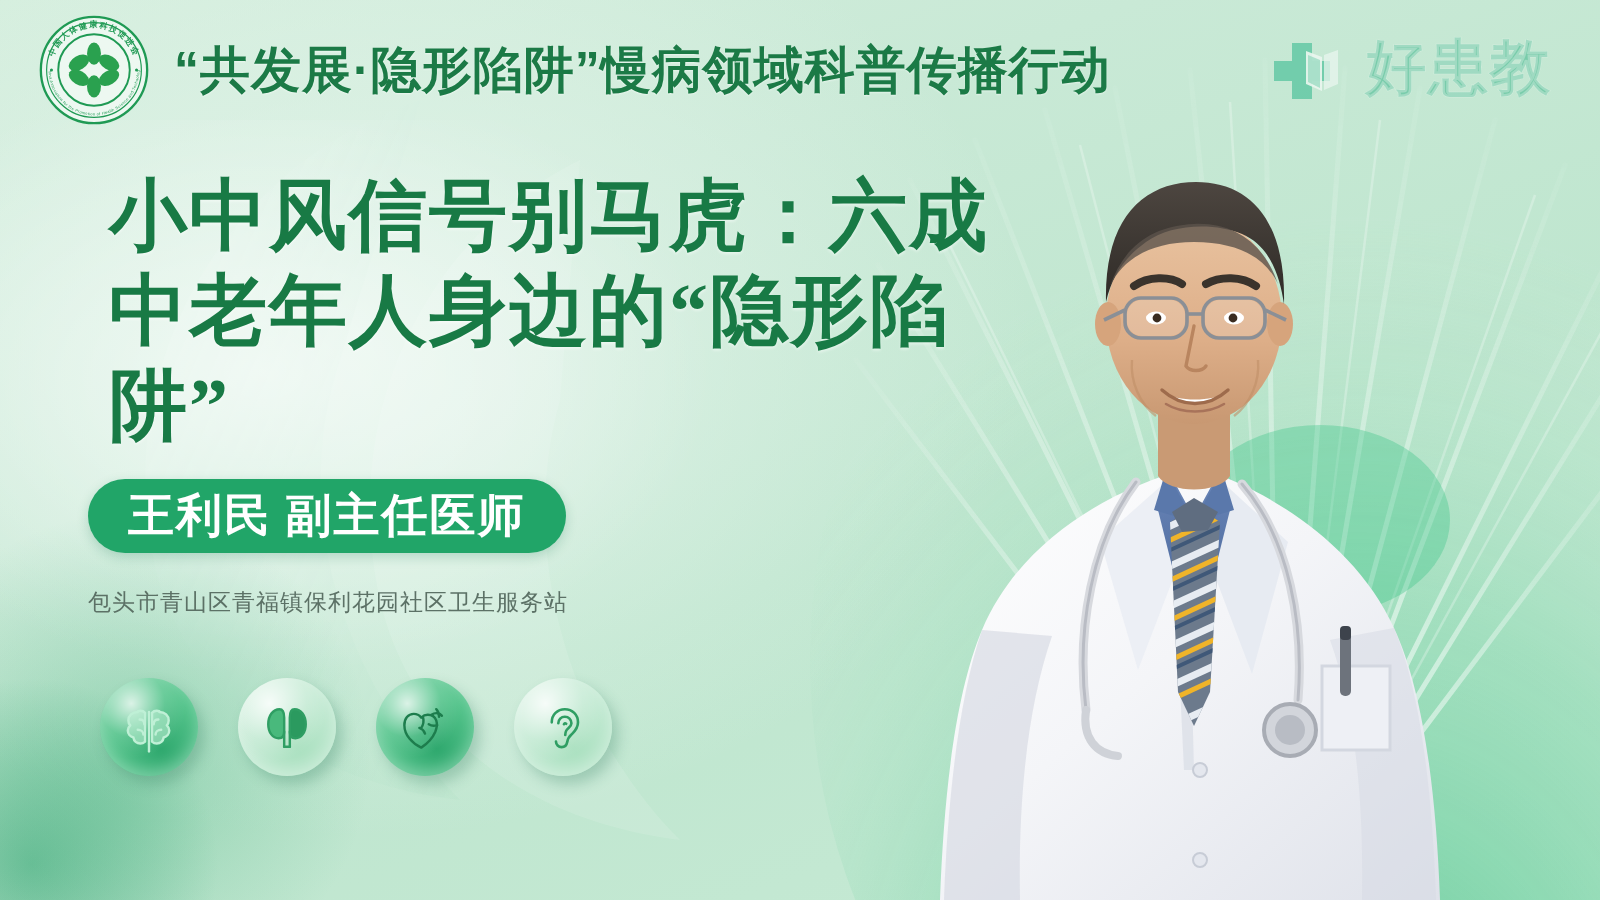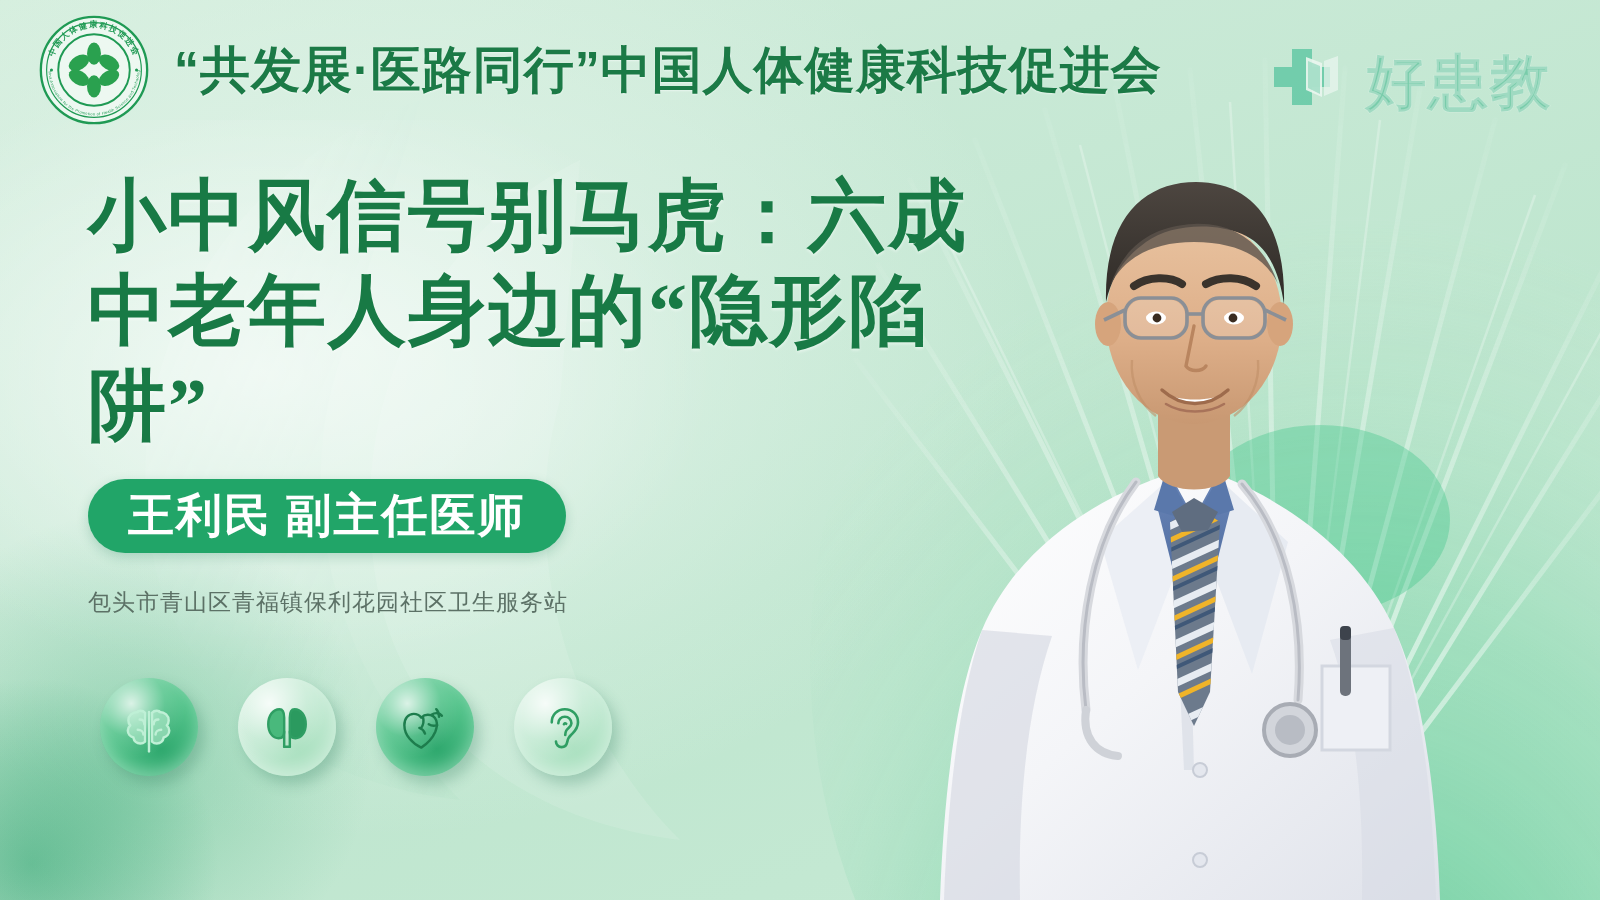--- a/index.html
+++ b/index.html
@@ -61,23 +61,22 @@
     font-family:"Liberation Sans", sans-serif;
     font-size:50px;
     font-weight:700;
     letter-spacing:1px;
     color:#1b7a46;
     white-space:nowrap;
     text-shadow:0 1px 2px rgba(255,255,255,.5);
   }
   .brand {
     position:absolute; right:48px; top:28px;
-    display:flex; align-items:flex-start; gap:22px;
+    display:flex; align-items:flex-end; gap:22px;
     opacity:.62;
-    margin-top:15px;
   }
   .brand-mark { width:78px; height:72px; flex:none; }
   .brand-name {
     font-size:60px; font-weight:800;
     color:#4cbc93;
     letter-spacing:2px;
     font-family:"Liberation Sans", sans-serif;
     -webkit-text-stroke:1px rgba(255,255,255,.35);
   }
 
@@ -89,20 +88,21 @@
   }
   .main-title {
     font-family:"Liberation Serif", serif;
     font-size:78px;
     font-weight:700;
     line-height:1.22;
     color:#187a45;
     letter-spacing:2px;
     max-width:880px;
     text-shadow:0 2px 3px rgba(255,255,255,.45);
+    margin-left:21px;
   }
   .doctor-badge {
     display:inline-flex; align-items:center; justify-content:center;
     margin-top:26px;
     height:74px;
     padding:16px 40px;
     border-radius:40px;
     background:#21a568;
     color:#ffffff;
     font-family:"Liberation Serif", serif;
@@ -239,21 +239,21 @@
           <ellipse cx="60" cy="43" rx="7.2" ry="11.5"></ellipse>
           <ellipse cx="60" cy="77" rx="7.2" ry="11.5"></ellipse>
           <ellipse cx="44.5" cy="52.5" rx="11.5" ry="7.2" transform="rotate(-30 44.5 52.5)"></ellipse>
           <ellipse cx="75.5" cy="52.5" rx="11.5" ry="7.2" transform="rotate(30 75.5 52.5)"></ellipse>
           <ellipse cx="44.5" cy="68" rx="11.5" ry="7.2" transform="rotate(30 44.5 68)"></ellipse>
           <ellipse cx="75.5" cy="68" rx="11.5" ry="7.2" transform="rotate(-30 75.5 68)"></ellipse>
         </g>
       </svg>
     </div>
 
-    <div class="header-title">“共发展·医路同行”中国人体健康科技促进会</div>
+    <div class="header-title">“共发展·隐形陷阱”慢病领域科普传播行动</div>
 
     <div class="brand">
       <svg class="brand-mark" viewBox="0 0 78 72">
         <path d="M26 6 h20 v18 h18 v20 h-18 v18 h-20 v-18 h-18 v-20 h18 z" fill="#3fbd94"></path>
         <g fill="#ffffff" fill-opacity=".92">
           <path d="M40 14 l16 6 v34 l-16 -7 z"></path>
           <path d="M58 18 l14 -5 v34 l-14 6 z" fill-opacity=".75"></path>
         </g>
         <g fill="#3fbd94" fill-opacity=".5">
           <path d="M42 18 l12 5 v28 l-12 -6 z"></path>

